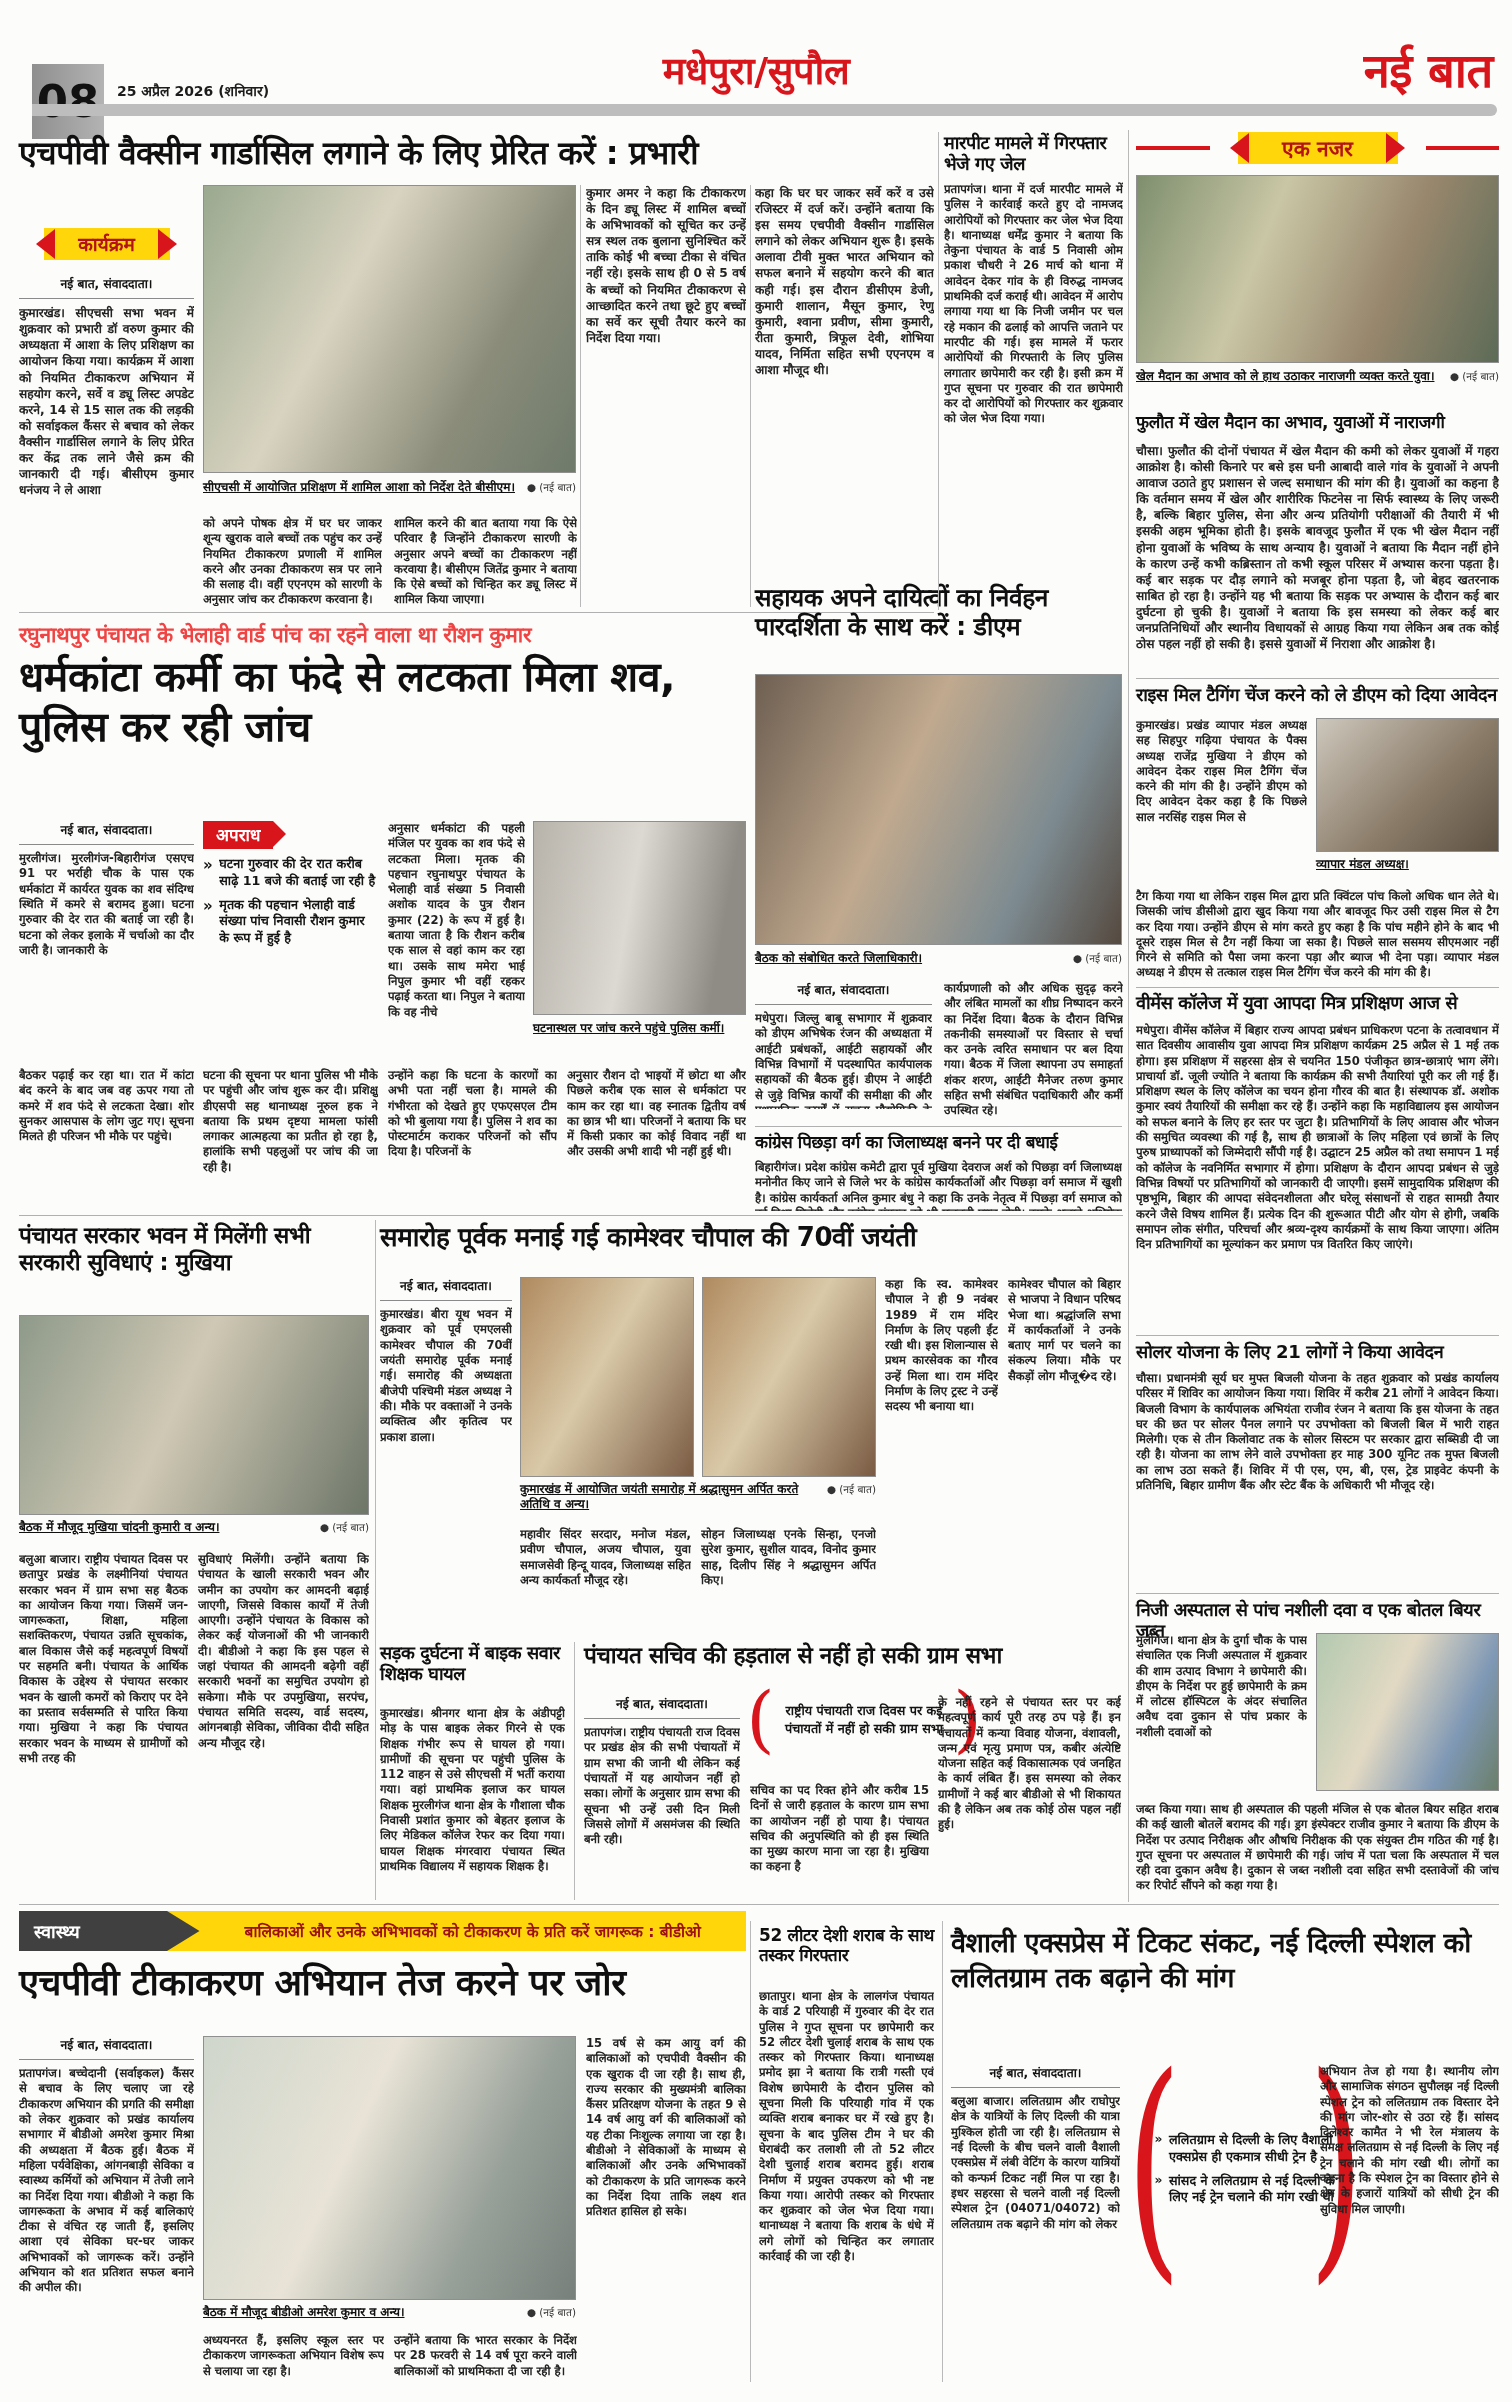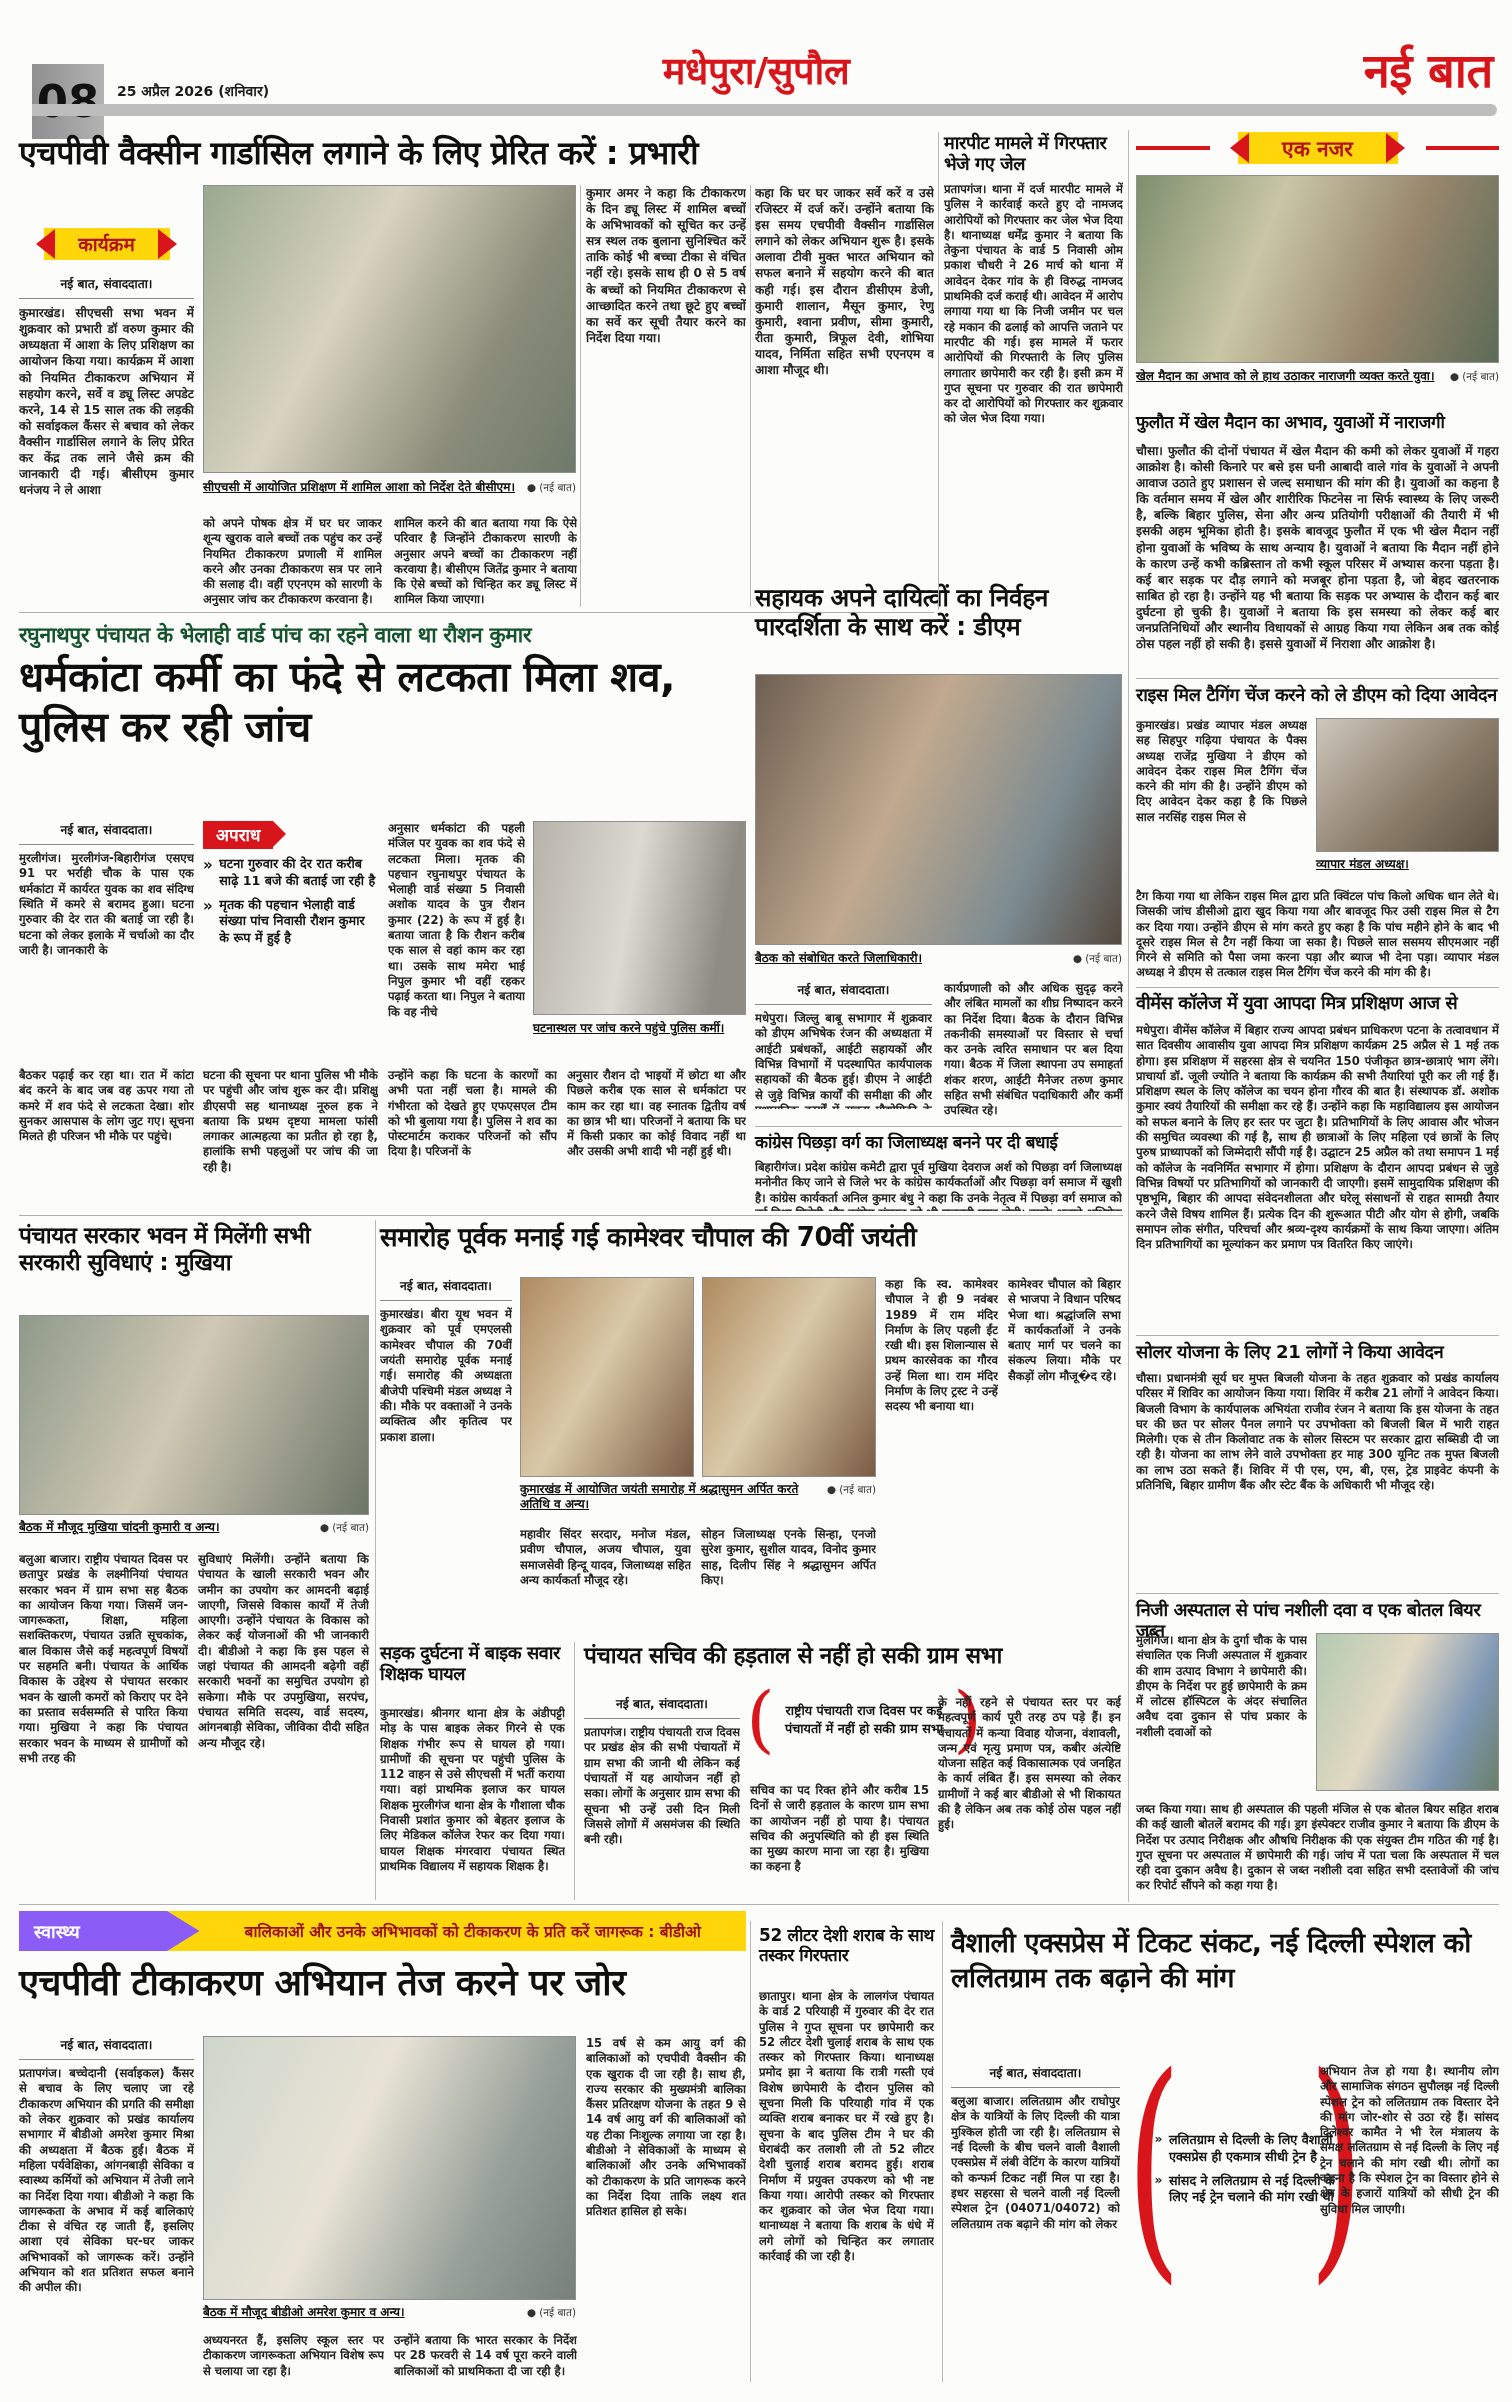--- a/index.html
+++ b/index.html
@@ -44,30 +44,30 @@
   
   .badge-r{background:#d9151c;color:#fff;font-weight:700;font-size:17px;padding:3.8px 13px;
            position:relative;display:inline-block;line-height:1.2;}
   .badge-r::after{content:"";position:absolute;right:-13px;top:0;border-top:13px solid transparent;
            border-bottom:13px solid transparent;border-left:13px solid #d9151c;}
   .bul{display:flex;gap:6.6px;margin-top:7.5px;}
   .bul .ar{color:#1a1a1a;font-weight:700;flex:0 0 auto;}
   .bul .bt{font-weight:700;font-size:12.7px;line-height:1.3;color:#141414;}
   
   .strip{background:#ffd60a;display:flex;align-items:stretch;}
-  .strip-label{background:#8b5cf6;color:#fff;font-weight:700;font-size:18px;display:flex;
+  .strip-label{background:#404040;color:#fff;font-weight:700;font-size:18px;display:flex;
                align-items:center;padding:0 24.5px 0 15px;
                clip-path:polygon(0 0,82% 0,100% 50%,82% 100%,0 100%);min-width:141px;}
   .strip-text{flex:1;display:flex;align-items:center;justify-content:center;font-weight:700;
               font-size:15.5px;color:#9c1014;padding:0 9.4px;}
   
   .pq{position:relative;text-align:center;font-weight:700;padding:5.6px 24.5px;color:#141414;}
   .paren{position:absolute;top:50%;color:#d9151c;font-family:"DejaVu Serif",serif;font-weight:400;line-height:0;}
   .paren.l{left:-3.8px;} .paren.r{right:-3.8px;}
-  .kicker{font-weight:700;color:#14532d;letter-spacing:-0.3px;}
+  .kicker{font-weight:700;color:#ef4444;letter-spacing:-0.3px;}
 </style>
 </head>
 <body>
 
 <div class="page">
 
   <div class="abs pgnum" style="left:32px;top:36px;width:72px;height:75px;">08</div>
   <div class="abs" style="left:117px;top:81px;font-size:14px;font-weight:700;">25 अप्रैल 2026 (शनिवार)</div>
   <div class="abs hl red" style="left:565px;top:49px;width:382px;font-size:38px;text-align:center;">मधेपुरा/सुपौल</div>
   <div class="abs hl red" style="left:1252px;top:43px;width:241px;font-size:47px;text-align:right;">नई बात</div>

